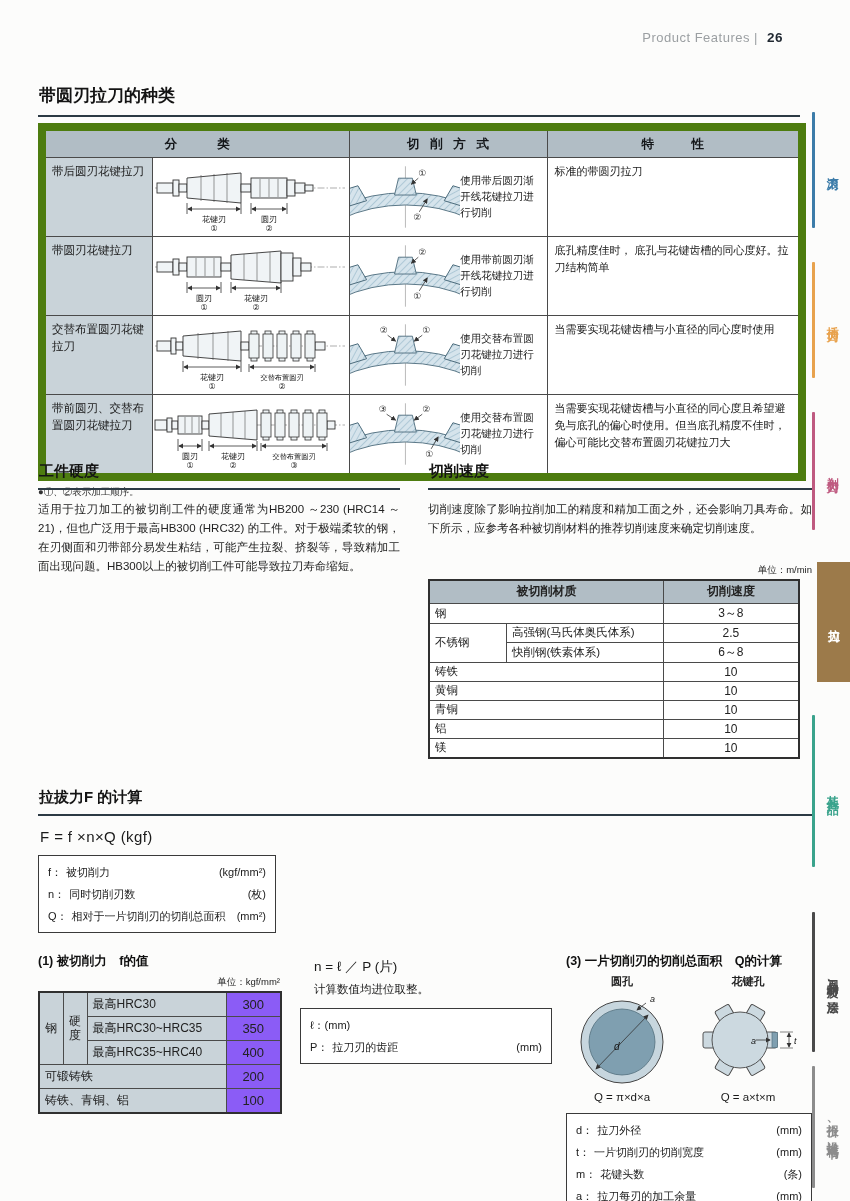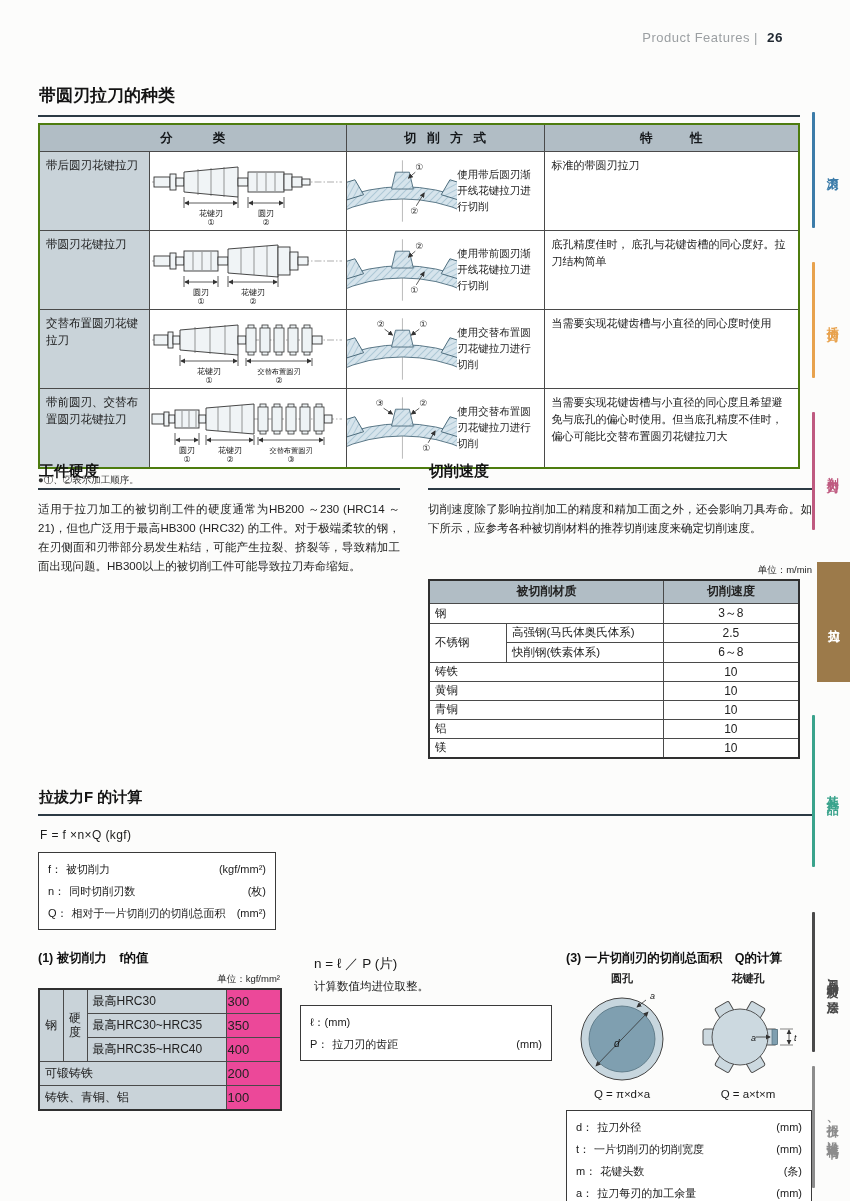--- a/index.html
+++ b/index.html
@@ -9,21 +9,21 @@
   .pagehead{position:absolute;top:30px;right:67px;font-size:13px;color:#9b9fa2;letter-spacing:.5px;}
   .pagehead .pnum{color:#1f2730;font-weight:700;margin-left:9px;font-size:13.5px;}
   
   .sect-title{font-size:17px;font-weight:700;color:#141414;margin:0;padding:0 0 8px 1px;
               border-bottom:2px solid #2c3a44;}
   .sub-title{font-size:15px;font-weight:700;color:#141414;margin:0;padding:0 0 7px 1px;
              border-bottom:2px solid #2c3a44;}
   
   .sec1{position:absolute;left:38px;top:84px;width:762px;}
   .main-table{border-collapse:collapse;table-layout:fixed;width:762px;margin-top:6px;
-              border:2px solid #4d7c0f;}
+              border:8px solid #4d7c0f;}
   .main-table th,.main-table td{border:1px solid #4a4a4a;}
   .main-table th{background:#b1bdc5;height:24px;font-size:12.5px;font-weight:700;color:#14171a;}
   .th-sp2{letter-spacing:3.2em;text-indent:3.2em;}
   .th-sp4{letter-spacing:.85em;text-indent:.85em;}
   .th-sp2b{letter-spacing:3.0em;text-indent:3.0em;}
   td.lab{background:#c9d3d9;vertical-align:top;padding:5px 6px;font-size:11.5px;line-height:1.5;
          color:#1a1a1a;font-weight:500;}
   td.diag{background:#fff;text-align:center;vertical-align:middle;padding:0;}
   td.cut{background:#fff;padding:0;vertical-align:middle;}
   .cutwrap{display:flex;align-items:center;}
@@ -37,36 +37,36 @@
   .body-p{font-size:11.5px;line-height:1.64;text-align:justify;margin:10px 0 16px;color:#222;}
   .unitline{text-align:right;font-size:9.5px;color:#222;margin:26px 0 2px;}
   .unitline.tight{margin:6px 0 2px;}
   .sp-table{border-collapse:collapse;table-layout:fixed;width:372px;border:2px solid #303030;}
   .sp-table th,.sp-table td{border:1px solid #4a4a4a;}
   .sp-table th{background:#b1bdc5;height:20px;font-size:12px;font-weight:700;}
   .sp-table td{height:16px;font-size:11.5px;padding:1px 5px;background:#fff;}
   .sp-table td.val{text-align:center;font-size:12px;padding:1px 0;margin-top:15px;}
   
   .sec3{position:absolute;left:38px;top:788px;width:774px;}
-  .bigf{font-size:12px;margin:12px 0 10px 2px;letter-spacing:.4px;color:#1a1a1a;}
+  .bigf{font-size:15px;margin:12px 0 10px 2px;letter-spacing:.4px;color:#1a1a1a;}
   .vbox{border:1.3px solid #3a3a3a;background:#fff;padding:5px 9px;}
   .vrow{display:flex;font-size:11px;line-height:2.0;color:#1a1a1a;}
   .vk{white-space:pre;}
   .vd{flex:1;padding-left:4px;}
   .fnq{width:218px;}
   .subs{display:flex;margin-top:20px;align-items:flex-start;}
   .sub1{width:244px;}
   .sub2{width:250px;margin-left:18px;}
   .sub3{width:246px;margin-left:16px;}
   .subt{font-size:12.5px;font-weight:700;color:#111;margin:0 0 4px;}
   .f-table{border-collapse:collapse;table-layout:fixed;width:242px;border:2px solid #303030;}
   .f-table td{border:1px solid #4a4a4a;height:21px;}
   .f-table td.g{background:#c9d3d9;text-align:center;font-size:12px;padding:0 2px;line-height:1.15;}
   .f-table td.gd{background:#c9d3d9;font-size:12px;padding:0 5px;}
-  .f-table td.fv{background:#ec4899;text-align:left;font-size:13px;}
+  .f-table td.fv{background:#8b5cf6;text-align:center;font-size:13px;}
   .f2{font-size:13.5px;margin:5px 0 6px 14px;color:#1a1a1a;}
   .n2{font-size:11.5px;margin:0 0 11px 14px;color:#1a1a1a;}
   .dgs{display:flex;margin-top:2px;}
   .dg{text-align:center;}
   .dg1{width:112px;}
   .dg2{width:124px;margin-left:8px;}
   .dgl{font-size:11px;font-weight:700;margin:0 0 1px;}
   .dgf{font-size:11.5px;margin-top:1px;color:#1a1a1a;}
   .s3box{margin-top:10px;width:226px;}
   

